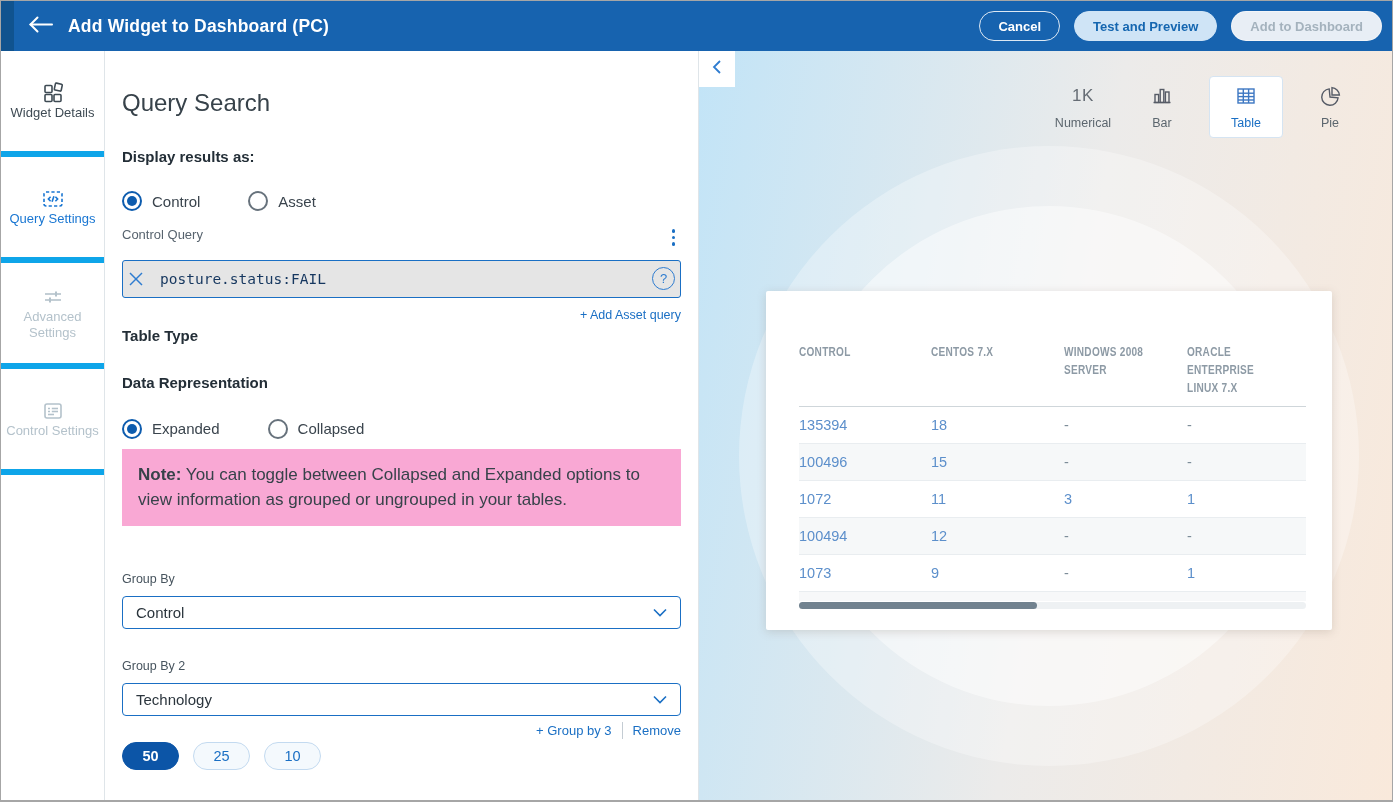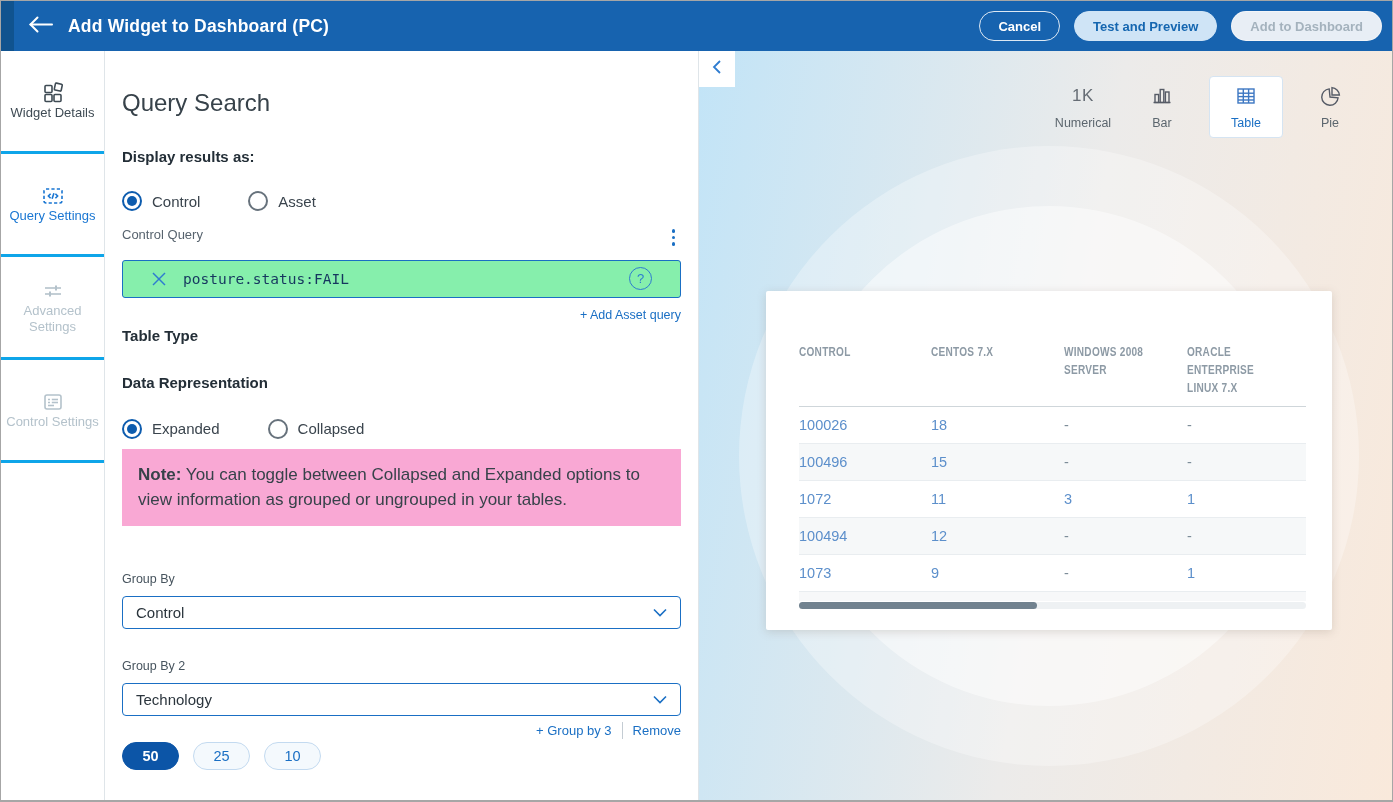--- a/index.html
+++ b/index.html
@@ -15,21 +15,21 @@
   .hdr-title{color:#fff;font-size:17.5px;font-weight:bold;margin-left:10px;letter-spacing:.2px;}
   .hdr-sp{flex:1;}
   .pill-btn{height:30px;border-radius:16px;padding:9px 18px;font-size:13px;font-weight:bold;
     display:flex;align-items:center;justify-content:center;box-sizing:border-box;cursor:pointer;}
   .btn-cancel{border:1px solid rgba(255,255,255,.85);color:#fff;background:transparent;}
   .btn-test{background:#cfe4f6;color:#1566b0;margin-left:14px;border:1px solid #cfe4f6;}
   .btn-add{background:rgba(243,246,249,.95);color:#a4b2bd;margin-left:14px;border:1px solid rgba(243,246,249,.95);margin-right:10px;}
   
   .main{display:flex;height:750px;}
   .sidebar{width:103px;flex:0 0 auto;border-right:1px solid #dfe5e9;}
-  .side-item{height:100px;border-bottom:3px solid #0ea5e9;display:flex;flex-direction:column;
+  .side-item{height:100px;border-bottom:6px solid #0ea5e9;display:flex;flex-direction:column;
     align-items:center;justify-content:center;font-size:13px;text-align:center;
     color:#3f4b54;line-height:1.25;cursor:pointer;}
   .side-item .ic{height:24px;display:flex;align-items:center;}
   .side-item.active{color:#1976d2;}
   .side-item.disabled{color:#b4c2cb;cursor:default;}
   
   .form{width:594px;flex:0 0 auto;box-sizing:border-box;border-right:1px solid #dfe5e9;padding:0 17px;}
   .form h1{font-size:24px;font-weight:400;color:#37424a;margin:38px 0 0;line-height:28px;}
   .blabel{font-size:15px;font-weight:bold;color:#232e37;}
   .lbl-display{margin-top:31px;}
@@ -38,21 +38,21 @@
   .radio-opt{display:flex;align-items:center;gap:10px;cursor:pointer;}
   .rb{width:16px;height:16px;border:2px solid #67727c;border-radius:50%;position:relative;flex:0 0 auto;box-sizing:content-box;}
   .rb.sel{border-color:#0d5cae;}
   .rb.sel::after{content:'';position:absolute;inset:3px;background:#0d5cae;border-radius:50%;}
   .rb-label{font-size:15px;color:#3a444d;}
   .query-row{margin-top:16px;display:flex;align-items:flex-start;justify-content:space-between;}
   .cq-label{font-size:13px;color:#57636e;}
   .kebab{display:flex;flex-direction:column;gap:3px;padding:2px 6px;cursor:pointer;}
   .kebab i{width:3.5px;height:3.5px;border-radius:50%;background:#1a6fc4;display:block;}
   .query-input{margin-top:12px;height:38px;border:1px solid #1a6fc4;border-radius:3px;
-    display:flex;align-items:center;padding:0 28px;box-sizing:border-box;background:#86efac;}
+    display:flex;align-items:center;padding:0 5px;box-sizing:border-box;background:#e5e5e5;}
   .q-x{margin-right:16px;display:flex;cursor:pointer;}
   .q-text{font-family:"DejaVu Sans Mono","Liberation Mono",monospace;font-size:14.5px;color:#16375f;flex:1;}
   .q-help{width:21px;height:21px;border:1.4px solid #2e7cd0;border-radius:50%;color:#2e7cd0;
     font-size:13px;display:flex;align-items:center;justify-content:center;cursor:pointer;}
   .link-row{margin-top:7px;text-align:right;}
   .blue-link{color:#1a6fc4;font-size:12.5px;text-decoration:none;cursor:pointer;}
   .lbl-tabletype{margin-top:4px;}
   .rr2{margin-top:27px;}
   .lbl-datarep{margin-top:30px;}
   .rr3{margin-top:28px;}
@@ -326,21 +326,21 @@
         <thead>
           <tr>
             <th><span class="cond">CONTROL</span></th>
             <th><span class="cond">CENTOS 7.X</span></th>
             <th><span class="cond">WINDOWS 2008 SERVER</span></th>
             <th><span class="cond">ORACLE ENTERPRISE LINUX 7.X</span></th>
           </tr>
         </thead>
         <tbody>
             <tr>
-              <td class="val">100026</td>
+              <td class="val">135394</td>
               <td class="val">18</td>
               <td class="dash">-</td>
               <td class="dash">-</td>
             </tr>
             <tr class="alt">
               <td class="val">100496</td>
               <td class="val">15</td>
               <td class="dash">-</td>
               <td class="dash">-</td>
             </tr>

